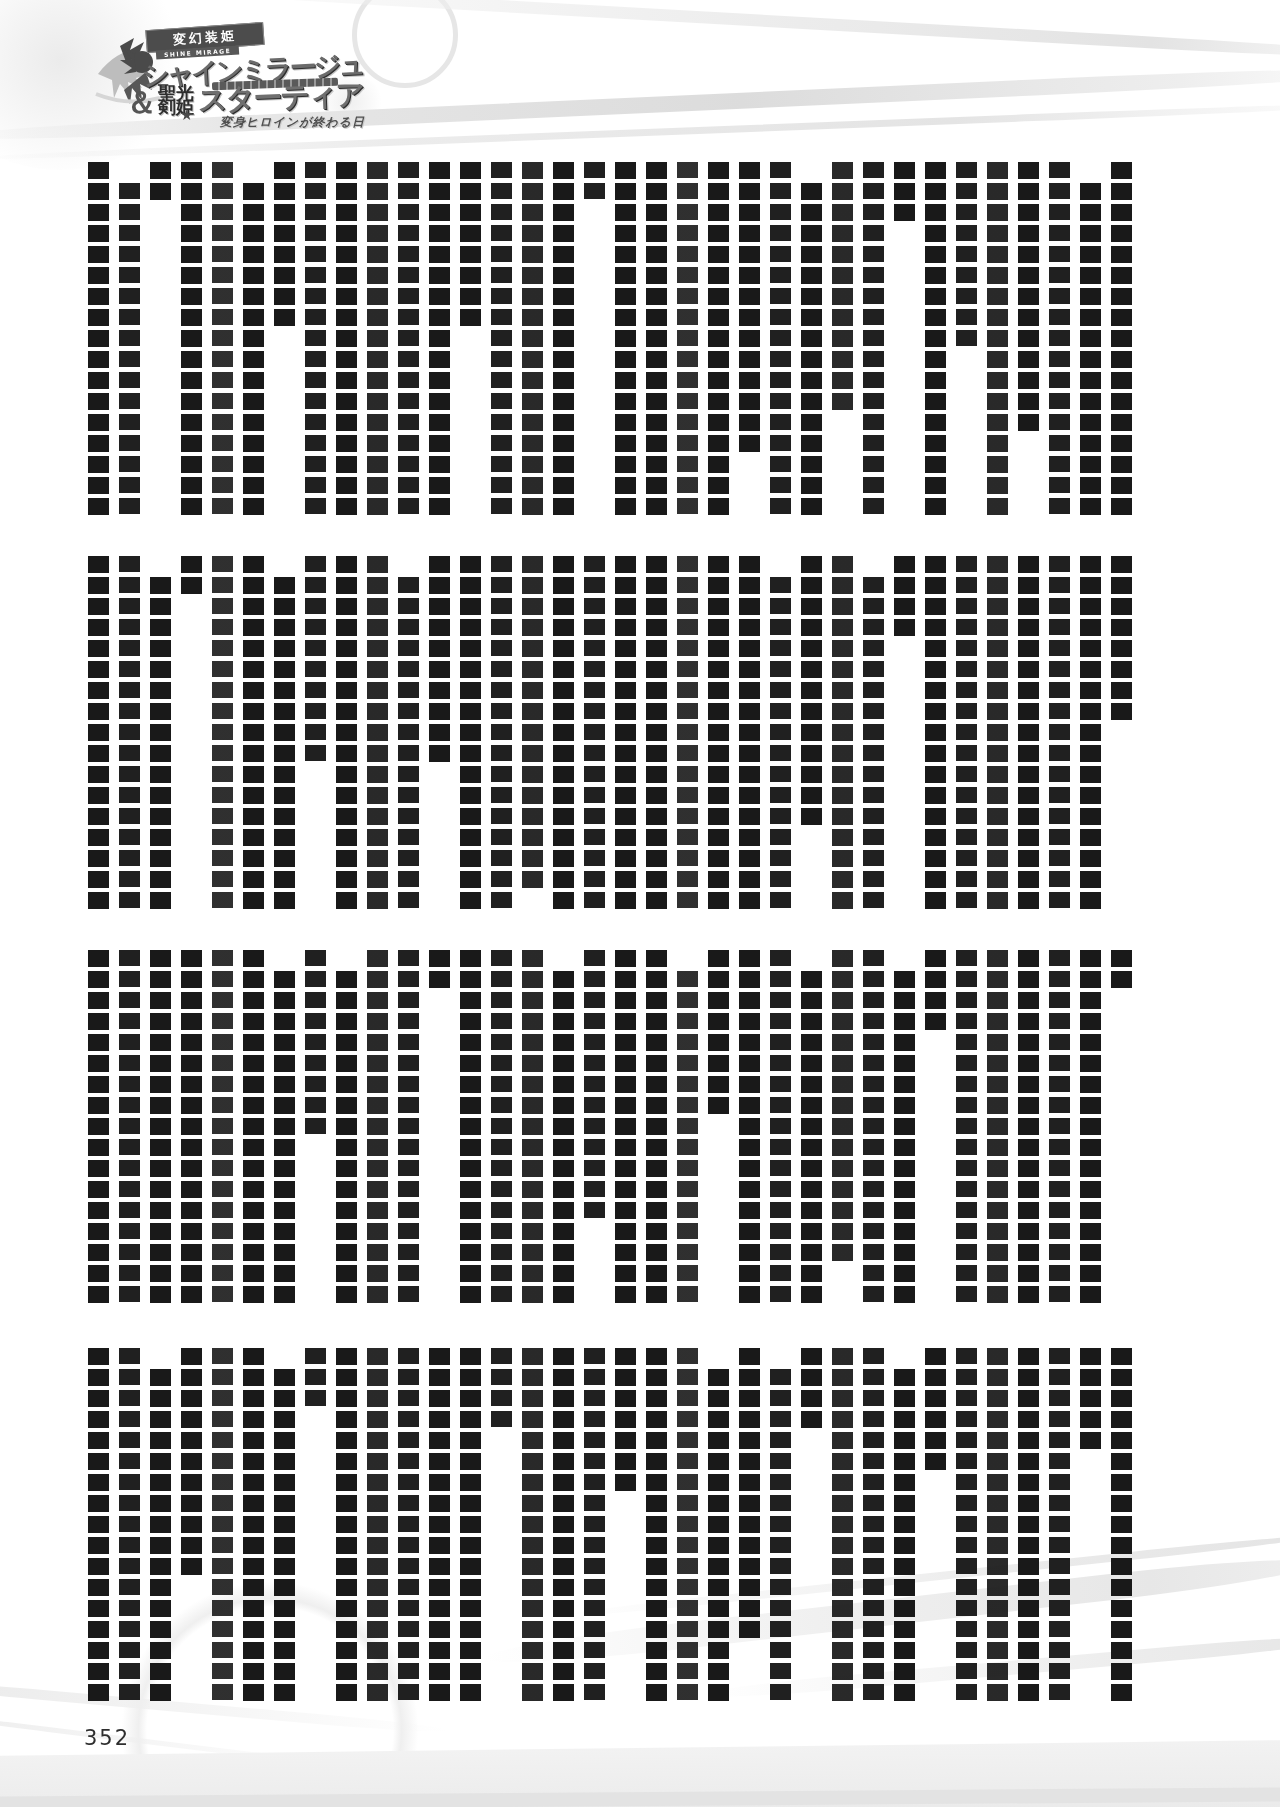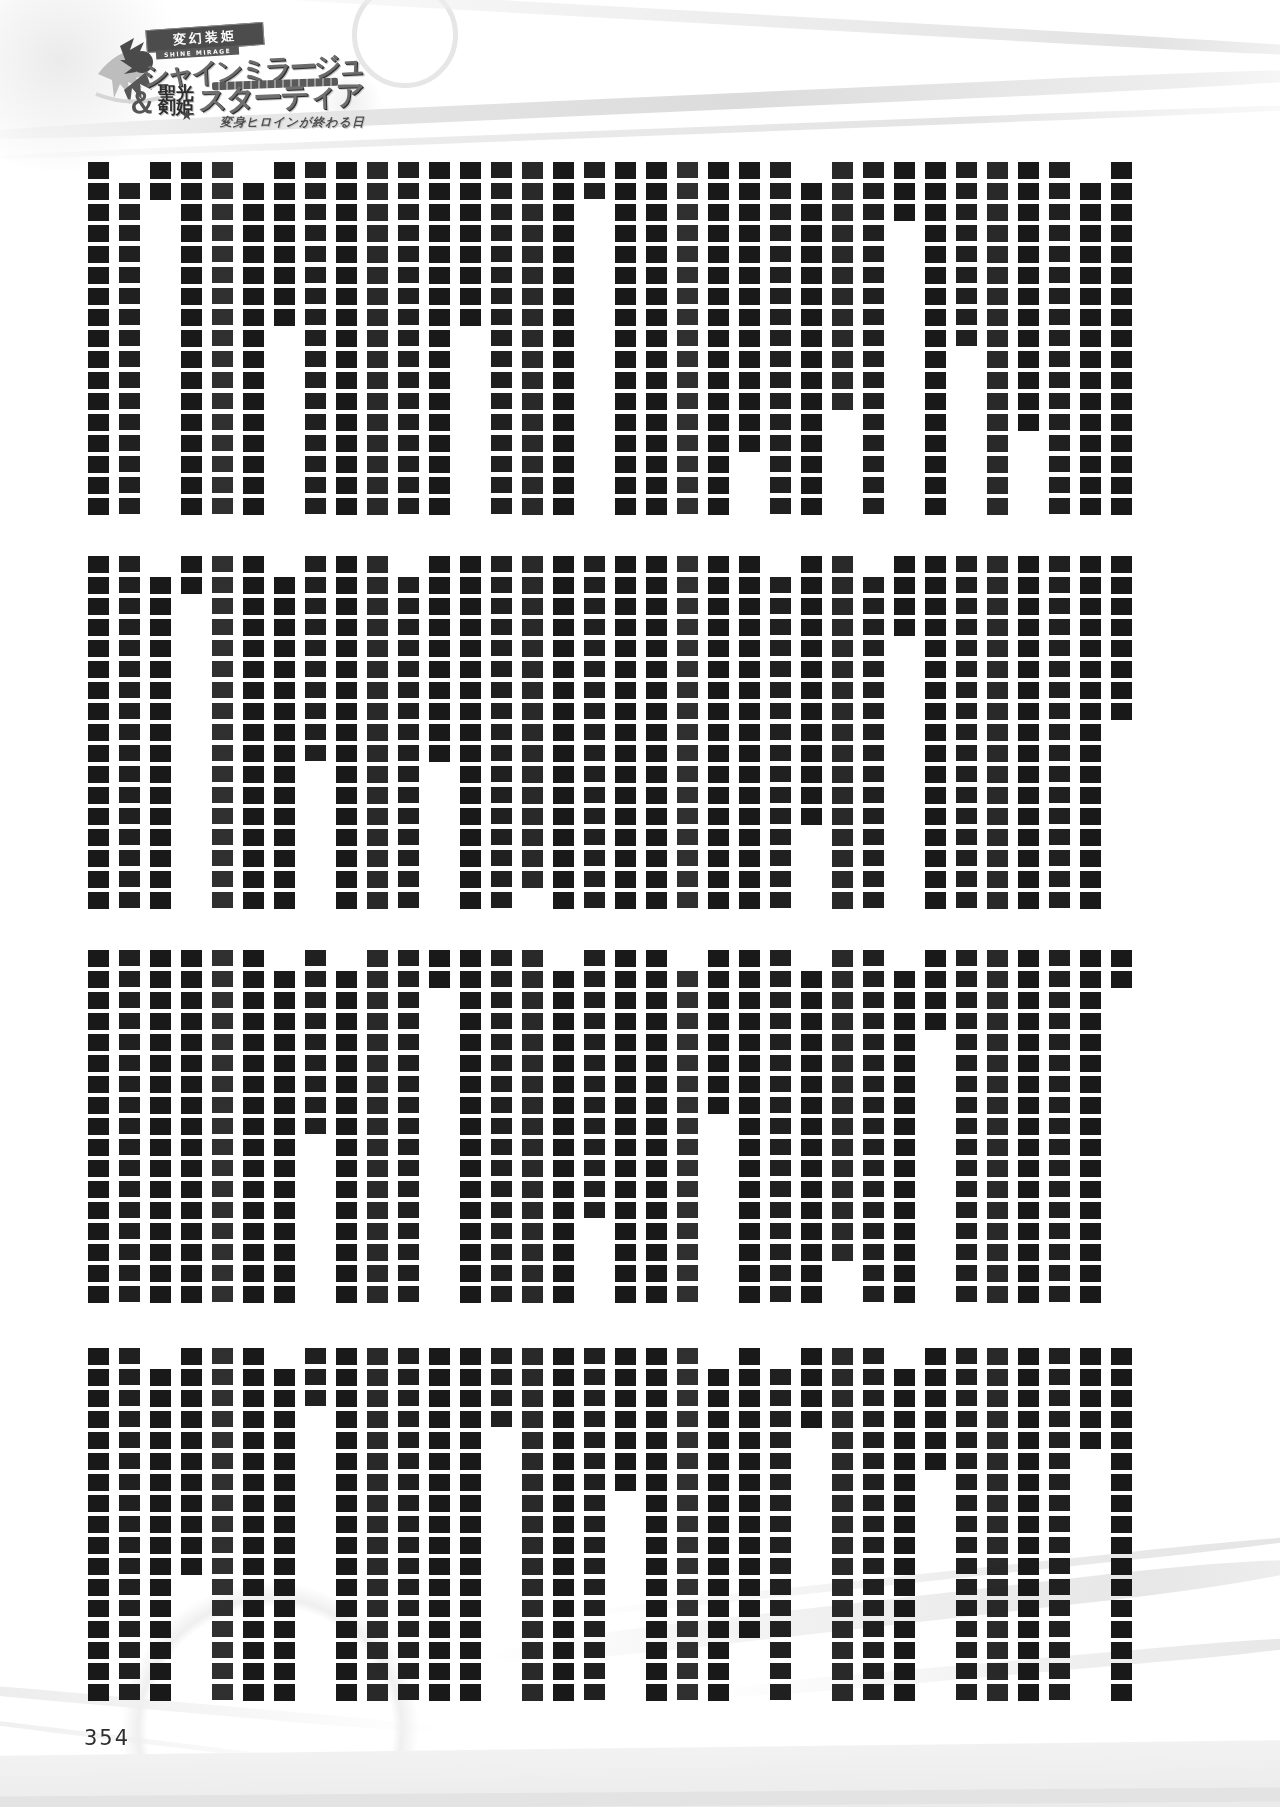--- a/index.html
+++ b/index.html
@@ -249,14 +249,14 @@
       <div class="tcol" style="margin-top: 0px; height: 63px;"></div>
       <div class="tcol" style="margin-top: 21px; height: 336px;"></div>
       <div class="tcol" style="margin-top: 0px; height: 357px;"></div>
       <div class="tcol" style="margin-top: 0px; height: 357px;"></div>
       <div class="tcol" style="margin-top: 0px; height: 231px;"></div>
       <div class="tcol" style="margin-top: 21px; height: 336px;"></div>
       <div class="tcol" style="margin-top: 0px; height: 357px;"></div>
       <div class="tcol" style="margin-top: 0px; height: 357px;"></div>
     </div>
 
-  <div class="pagenum">354</div>
+  <div class="pagenum">352</div>
 </div>
 
 </body></html>

